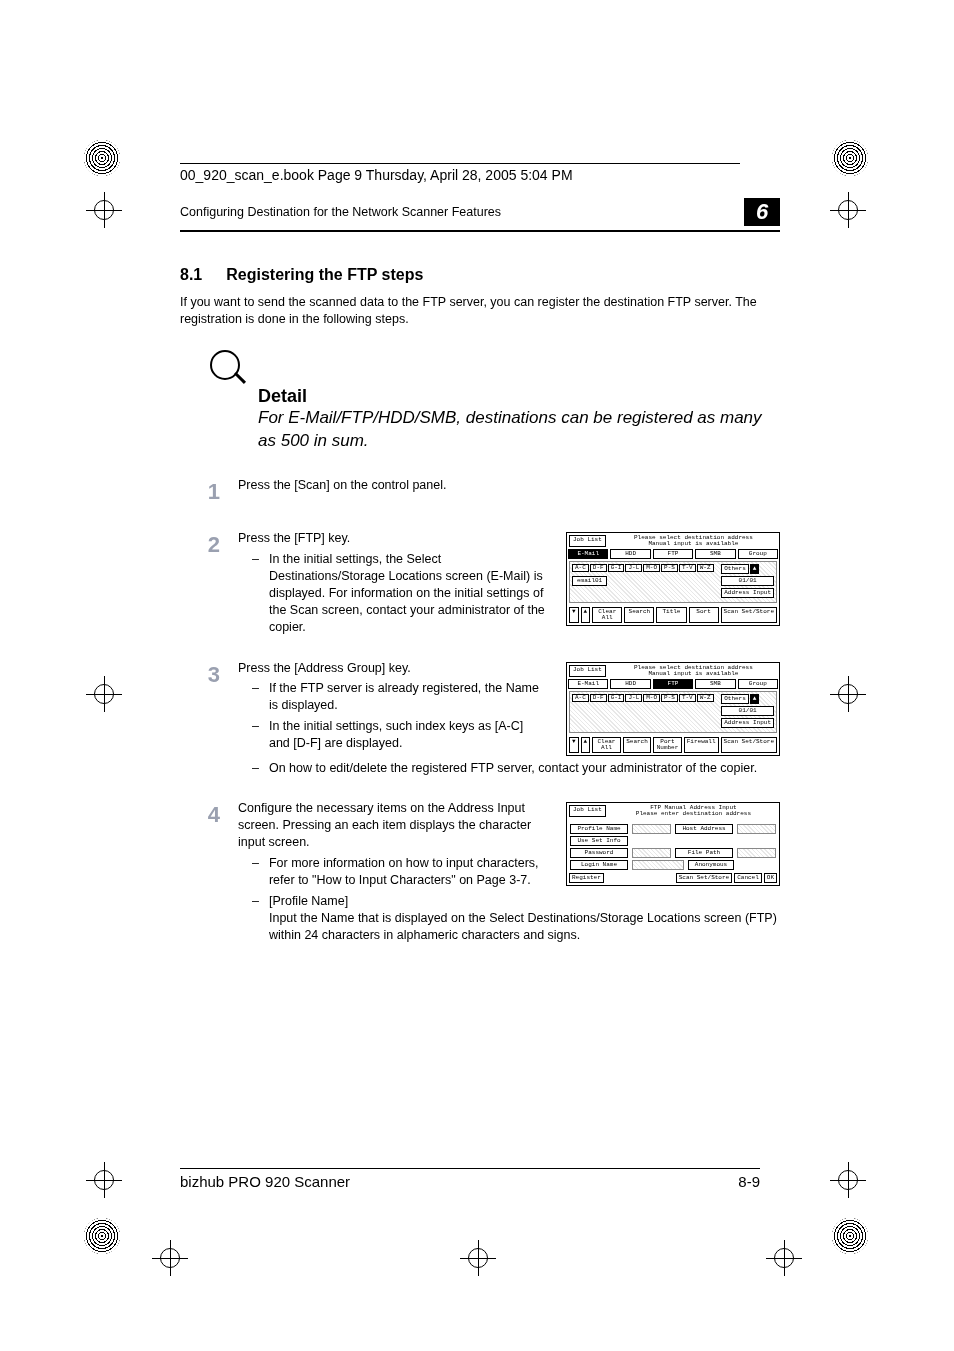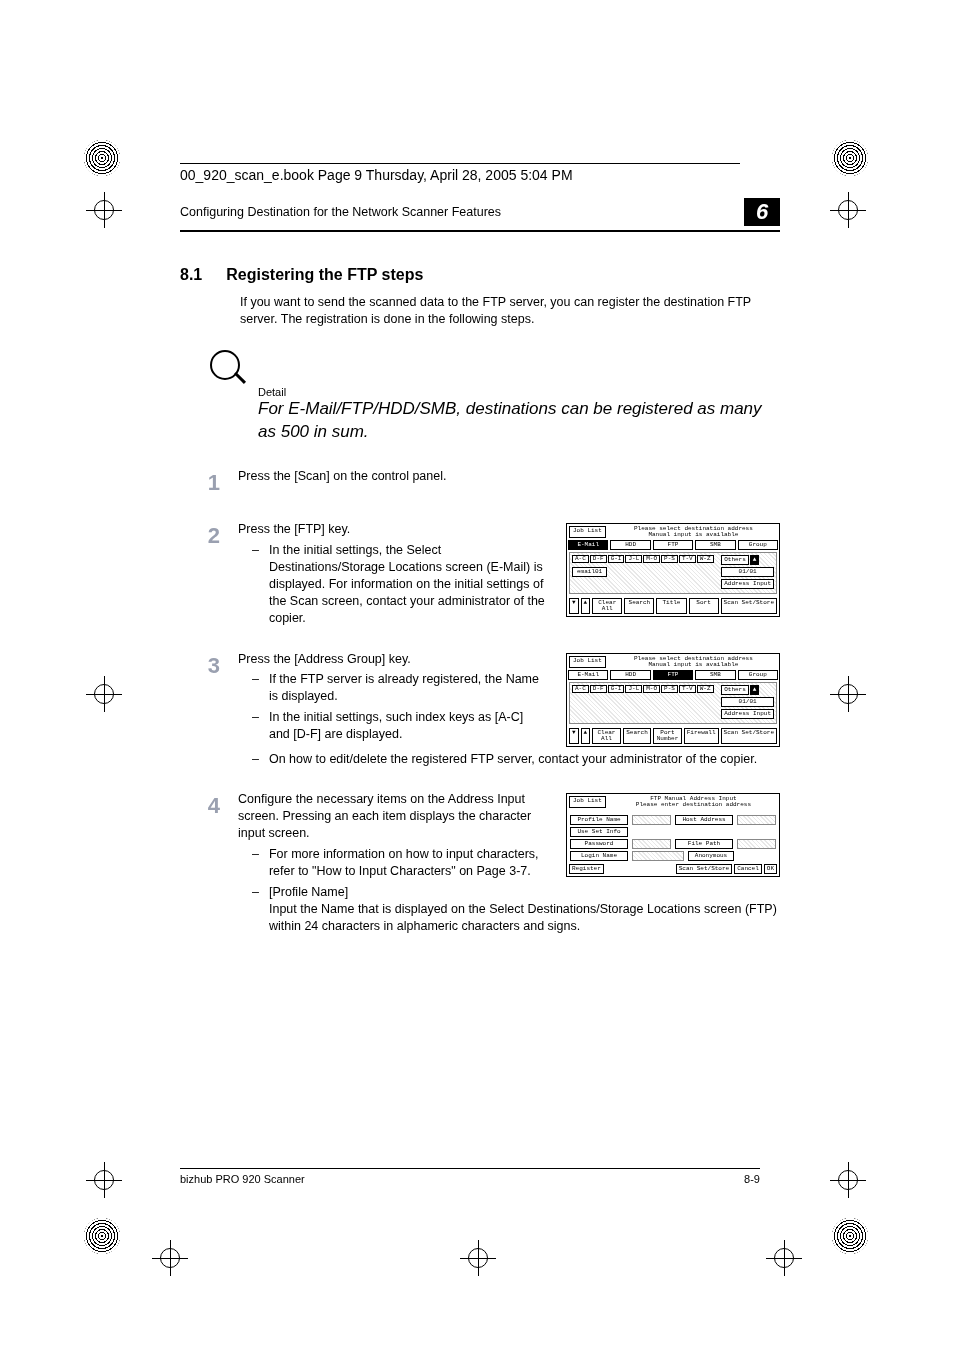--- a/index.html
+++ b/index.html
@@ -63,41 +63,41 @@
     display: flex; align-items: center; justify-content: center;
     font-size: 22px; font-style: italic; font-weight: bold;
   }
   .sec-heading {
     display: flex;
     gap: 24px;
     font-weight: bold;
     font-size: 16px;
     margin-top: 34px;
   }
-  .body-indent { margin-left: 60px; }
+  .body-indent { }
   .intro { font-size: 12.5px; line-height: 1.35; margin-top: 10px; }
   .detail-icon {
     margin-left: 30px;
     margin-top: 22px;
     display: flex;
     align-items: flex-start;
     gap: -4px;
   }
   .mag {
     width: 26px; height: 26px; border: 2.5px solid #000; border-radius: 50%;
     position: relative; flex: 0 0 auto;
   }
   .mag::after {
     content: "";
     position: absolute;
     width: 3px; height: 14px; background: #000;
     left: 22px; top: 22px; transform: rotate(-45deg); transform-origin: top left;
   }
   .detail-block { margin-left: 78px; margin-top: 6px; }
-  .detail-label { font-weight: normal; font-size: 11px; }
+  .detail-label { font-weight: bold; font-size: 18px; }
   .detail-text { font-style: italic; font-size: 17px; line-height: 1.35; }
   .step {
     display: flex;
     gap: 18px;
     margin-top: 24px;
     font-size: 12.5px;
     line-height: 1.35;
   }
   .step-num {
     color: #9aa0b0;
@@ -168,21 +168,21 @@
   .ss-flabel { border: 1px solid #000; padding: 1px 2px; background: #fff; width: 52px; text-align: center; }
   .ss-ffield { flex: 1; height: 8px; background: repeating-linear-gradient(45deg,#e8e8e8 0 1px,#fff 1px 3px); border: 1px solid #888; }
   .footer {
     position: absolute;
     left: 180px;
     top: 1168px;
     width: 580px;
     border-top: 1px solid #000;
     display: flex;
     justify-content: space-between;
-    font-size: 11px;
+    font-size: 15px;
     padding-top: 4px;
   }
 </style>
 </head>
 <body>
 
 <div class="rosette" style="left:84px;top:140px"></div>
 <div class="rosette" style="left:832px;top:140px"></div>
 <div class="rosette" style="left:84px;top:1218px"></div>
 <div class="rosette" style="left:832px;top:1218px"></div>

